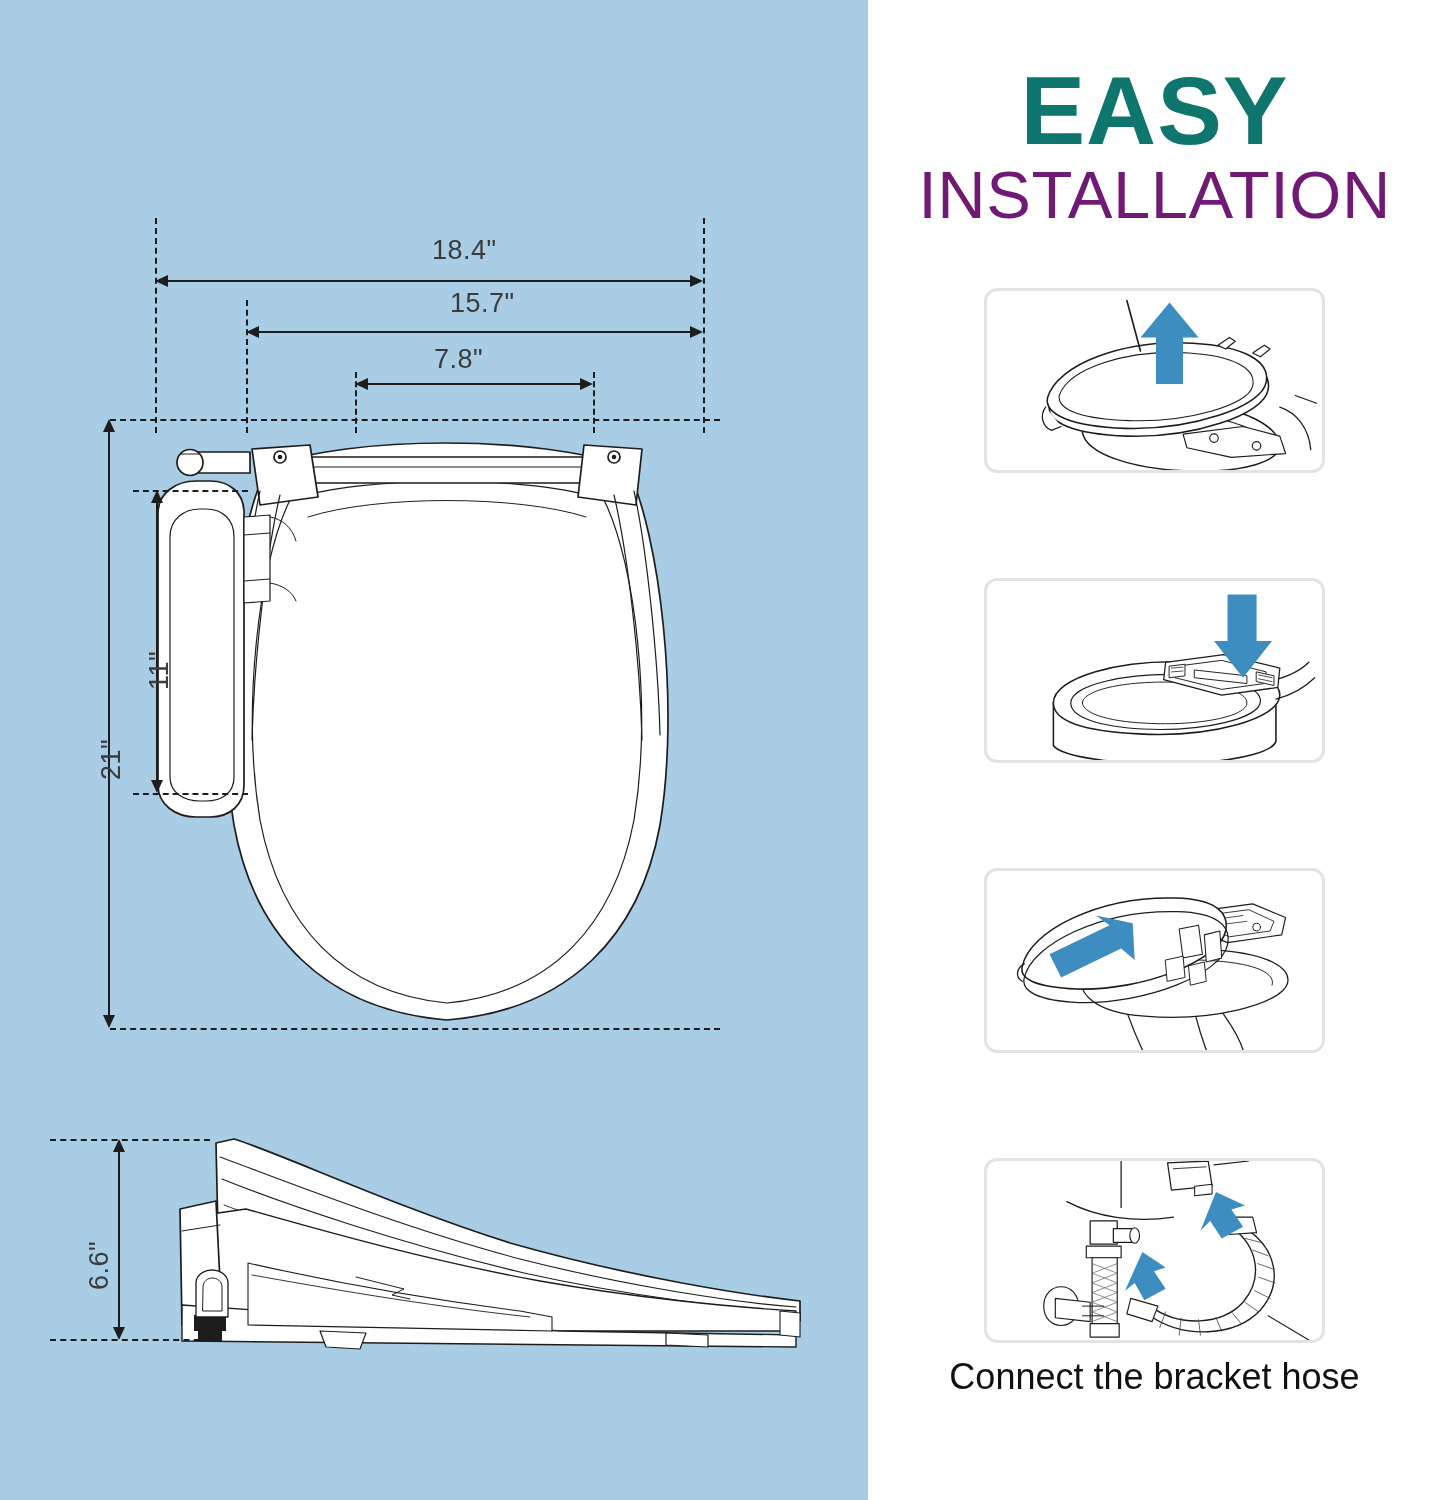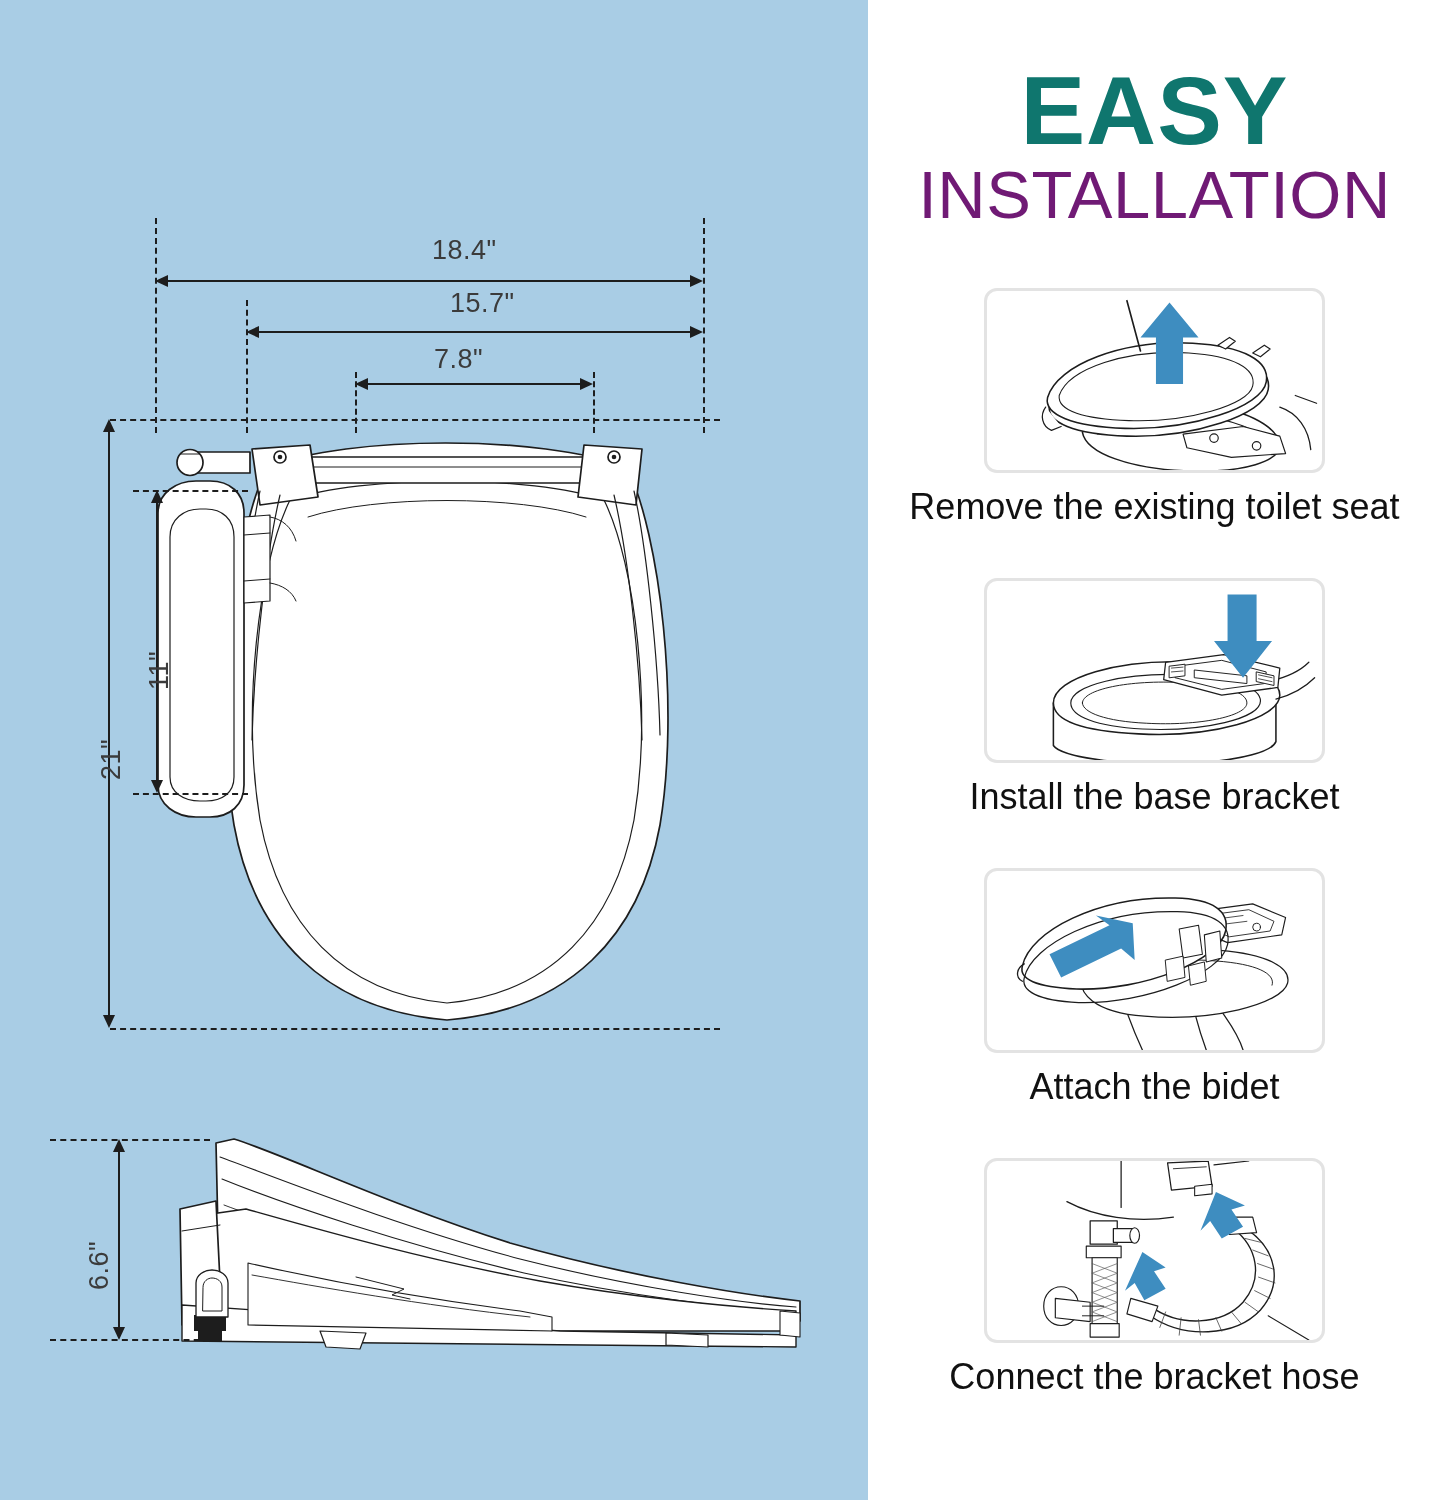--- a/index.html
+++ b/index.html
@@ -271,21 +271,20 @@
           <path cx="0" d="M272 64 L 284 56 L 290 60 L 280 68 Z" stroke-width="1.2"></path>
 
           <path d="M142 10 L 156 62" fill="none" stroke-width="1.7"></path>
         </g>
 
         <g>
           <path d="M186 12 L 216 48 L 200 48 L 200 96 L 172 96 L 172 48 L 156 48 Z" fill="#3e8dc0"></path>
         </g>
       </svg>
     </div>
-    <div class="step-caption">Remove the existing toilet seat</div>
   </div>
 
   <div class="step" style="top:578px;">
     <div class="step-card">
       <svg class="step-svg" viewBox="0 0 341 185">
         <g fill="#ffffff" stroke="#1d1d1d" stroke-width="1.6" stroke-linejoin="round" stroke-linecap="round">
 
           <path d="M66 126 L 66 170 C 74 182, 140 192, 212 188 C 262 185, 292 176, 296 166 L 296 116"></path>
 
           <path d="M66 126 C 66 100, 134 80, 210 84 C 268 87, 300 100, 300 118
@@ -311,21 +310,20 @@
           <path d="M188 94 L 200 93" stroke-width="0.8"></path>
           <path d="M278 97 L 292 100" stroke-width="0.8"></path>
           <path d="M278 101 L 292 104" stroke-width="0.8"></path>
         </g>
 
         <g>
           <path d="M246 14 L 276 14 L 276 62 L 292 62 L 262 100 L 232 62 L 246 62 Z" fill="#3e8dc0"></path>
         </g>
       </svg>
     </div>
-    <div class="step-caption">Install the base bracket</div>
   </div>
 
   <div class="step" style="top:868px;">
     <div class="step-card">
       <svg class="step-svg" viewBox="0 0 341 185">
         <g fill="#ffffff" stroke="#1d1d1d" stroke-width="1.6" stroke-linejoin="round" stroke-linecap="round">
 
           <path d="M140 140 C 146 158, 152 172, 158 185" fill="none" stroke-width="1.3"></path>
           <path d="M212 146 C 216 162, 220 174, 224 185" fill="none" stroke-width="1.3"></path>
           <path d="M236 140 C 248 156, 258 172, 262 185" fill="none" stroke-width="1.3"></path>
@@ -352,21 +350,20 @@
           <path d="M222 66 L 238 62 L 240 90 L 224 94 Z" fill="#ffffff" stroke-width="1.1"></path>
           <path d="M182 92 L 200 88 L 202 110 L 184 114 Z" fill="#ffffff" stroke-width="1"></path>
           <path d="M206 98 L 222 94 L 224 114 L 208 118 Z" fill="#ffffff" stroke-width="1"></path>
         </g>
 
         <g>
           <path d="M148 54 L 150 92 L 136 80 L 74 110 L 62 86 L 124 56 L 110 46 Z" fill="#3e8dc0"></path>
         </g>
       </svg>
     </div>
-    <div class="step-caption">Attach the bidet</div>
   </div>
 
   <div class="step" style="top:1158px;">
     <div class="step-card">
       <svg class="step-svg" viewBox="0 0 341 185">
         <g fill="#ffffff" stroke="#1d1d1d" stroke-width="1.5" stroke-linejoin="round" stroke-linecap="round">
 
           <path d="M80 42 C 110 58, 150 64, 190 58" fill="none" stroke-width="1.4"></path>
           <path d="M136 0 L 136 48" fill="none" stroke-width="1.3"></path>
 

